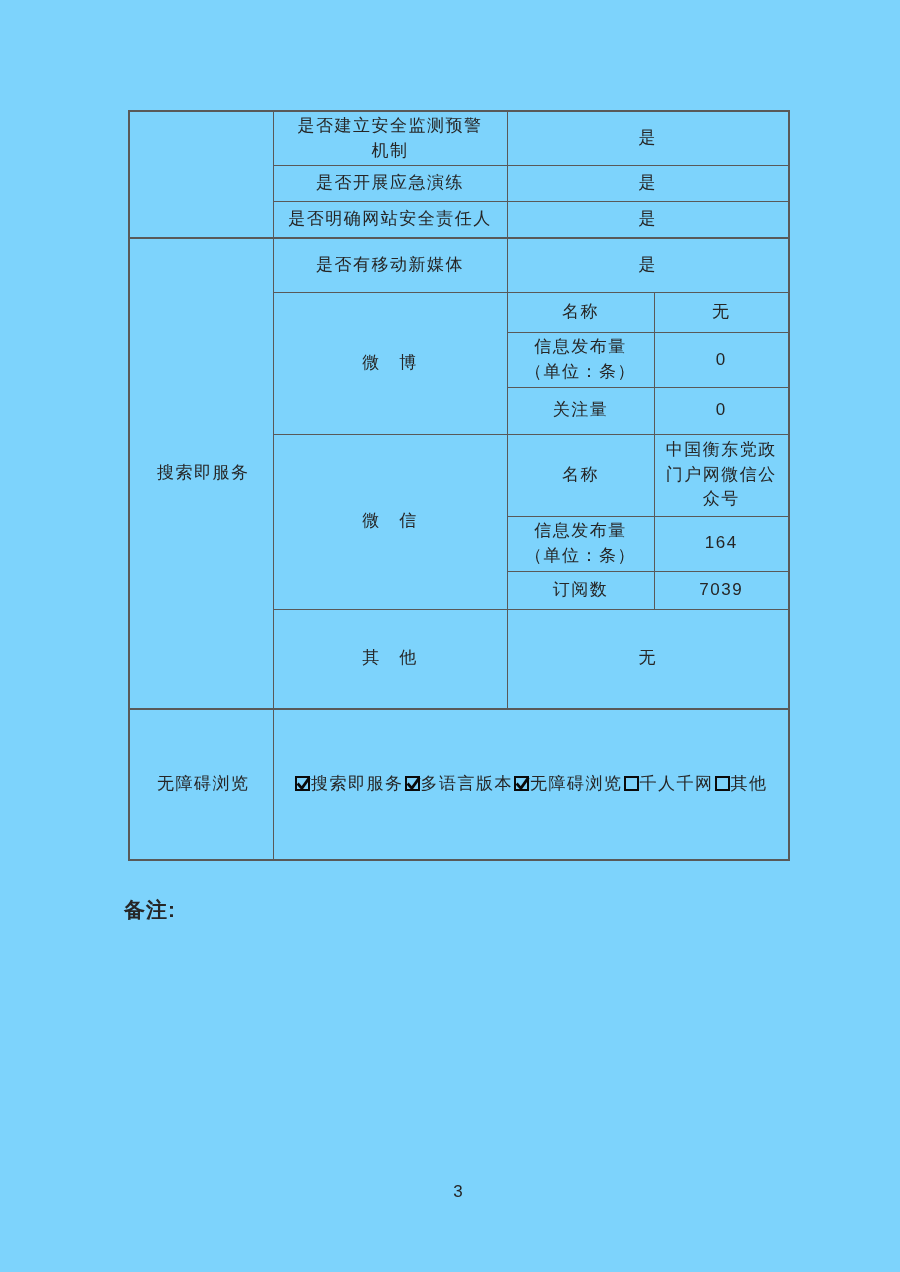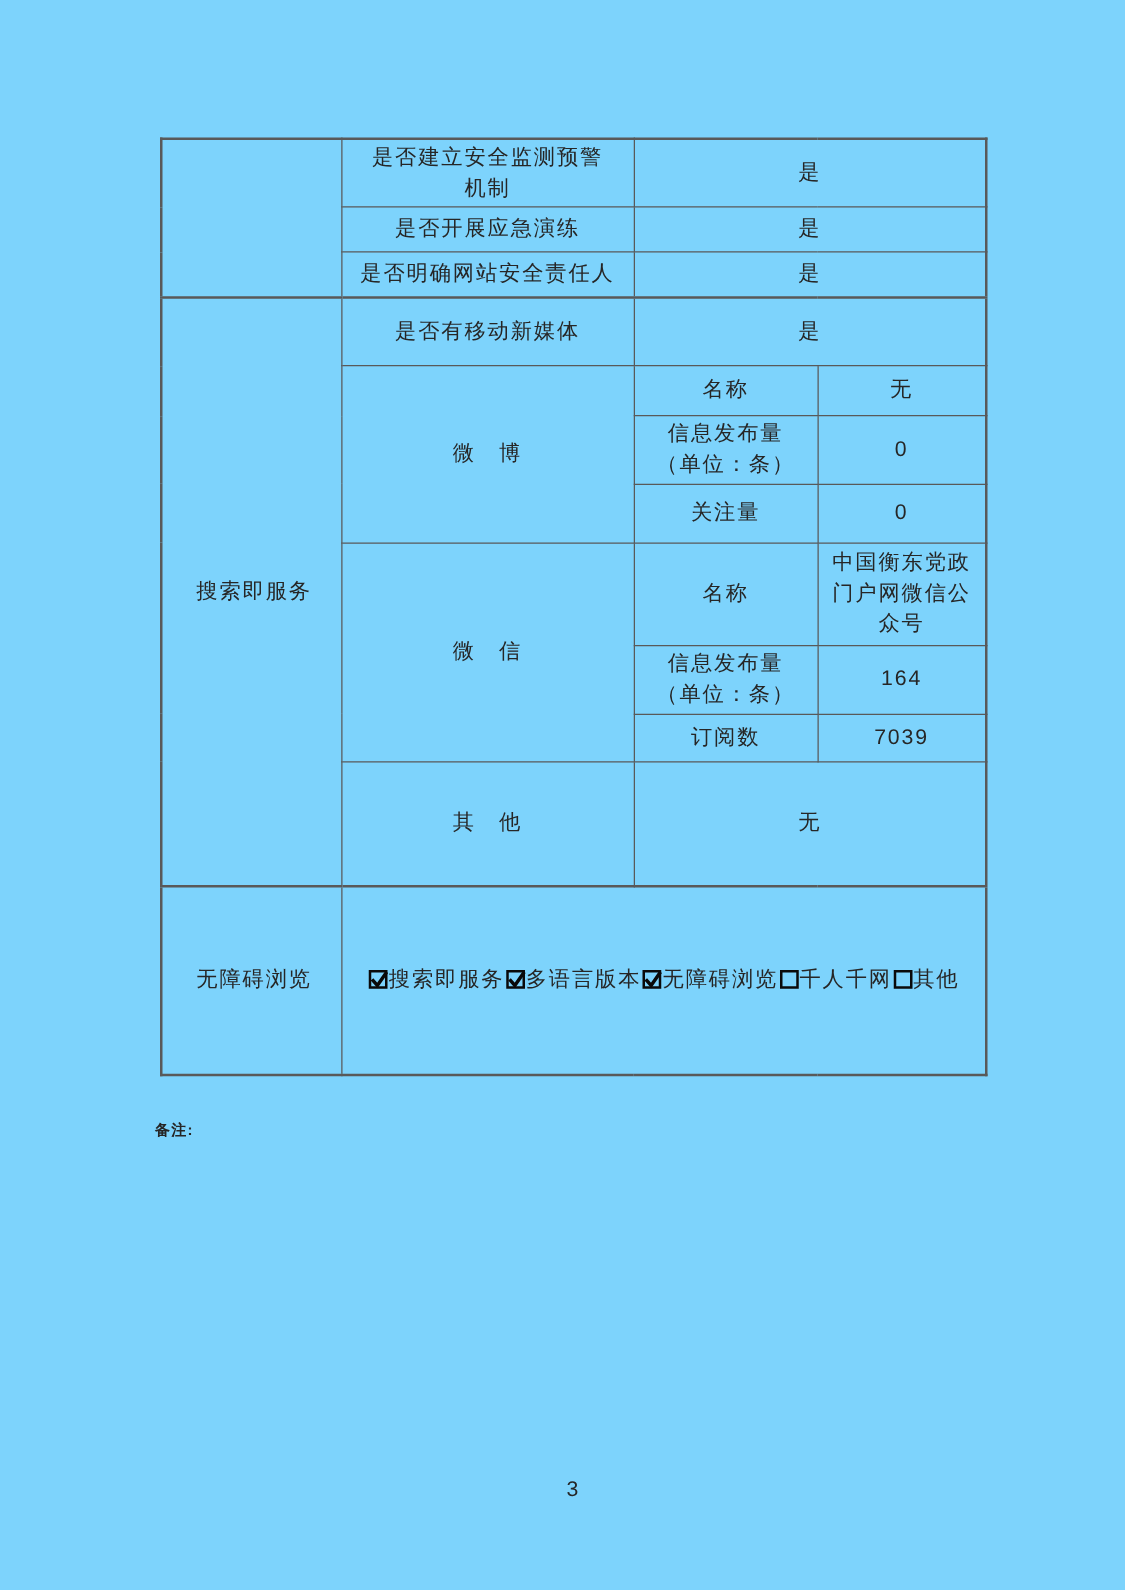--- a/index.html
+++ b/index.html
@@ -43,21 +43,21 @@
     border:2.6px solid #0a0a0a;
     margin:0 1px;
     vertical-align:-2px;
     position:relative;
   }
   .cb svg{position:absolute;left:-1px;top:-2px;width:15px;height:15px;display:none;}
   .cb[data-checked="true"] svg{display:block;}
   .cb svg path{stroke:#0a0a0a;stroke-width:2.6;fill:none;}
   .remark{
     position:absolute;left:124px;top:896px;
-    font-size:12px;font-weight:bold;
+    font-size:21px;font-weight:bold;
     letter-spacing:1px;
   }
   .pagenum{
     position:absolute;left:128px;top:1182px;width:660px;
     text-align:center;font-size:17px;
   }
 </style>
 </head>
 <body>
 

